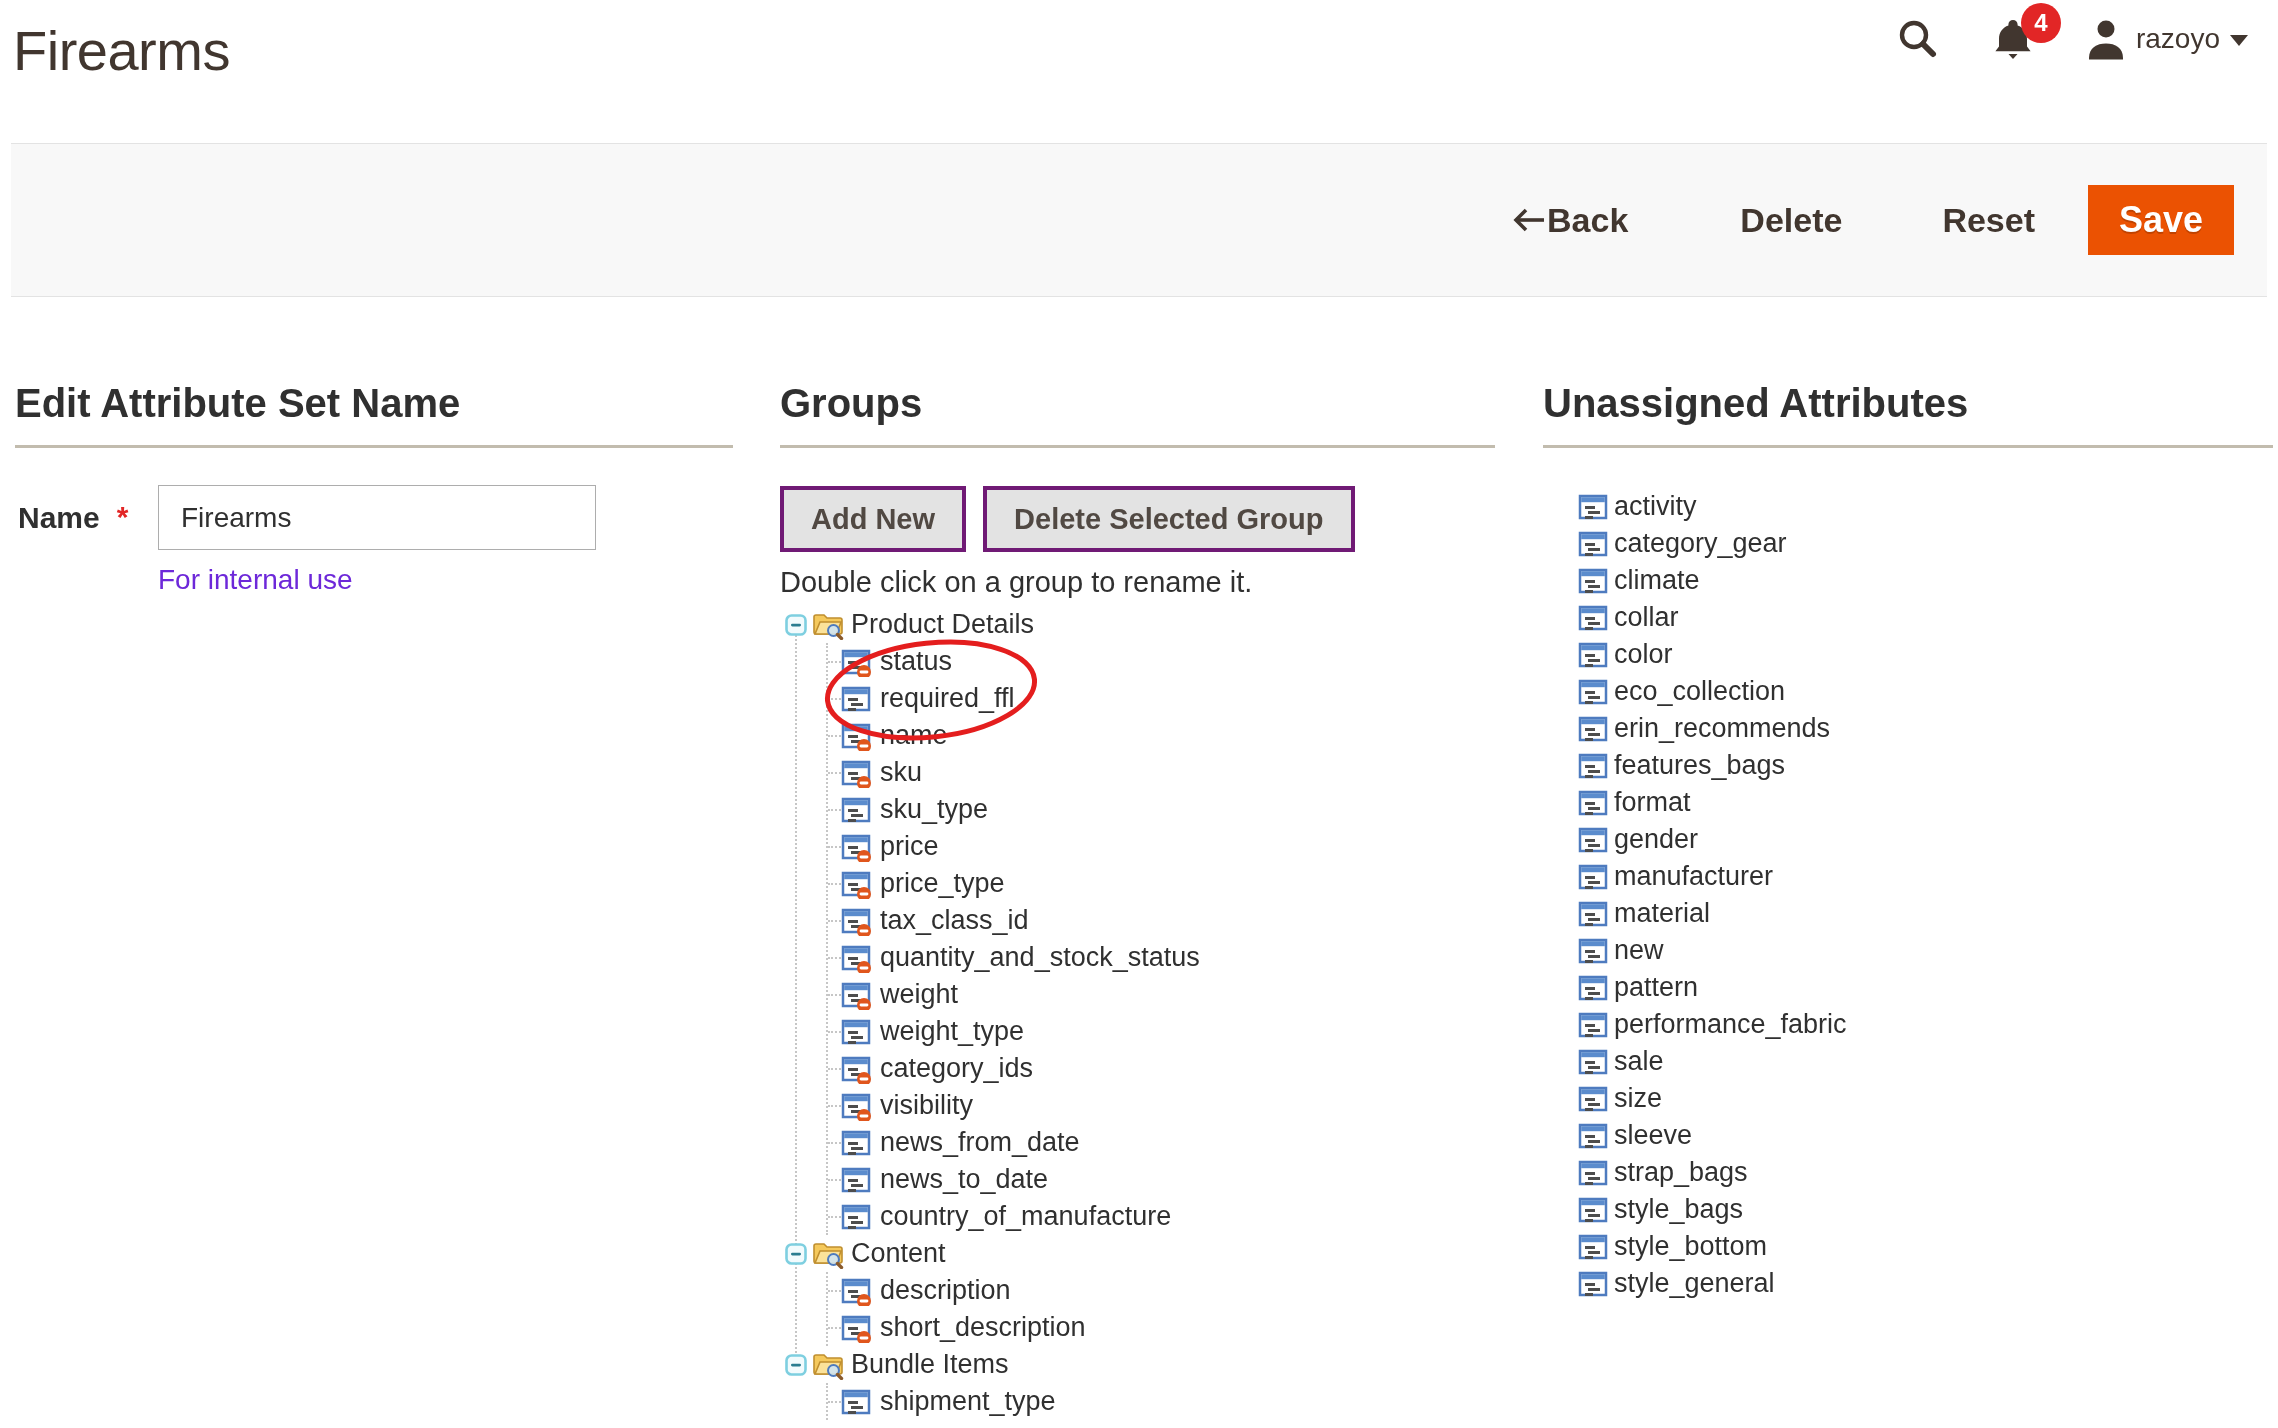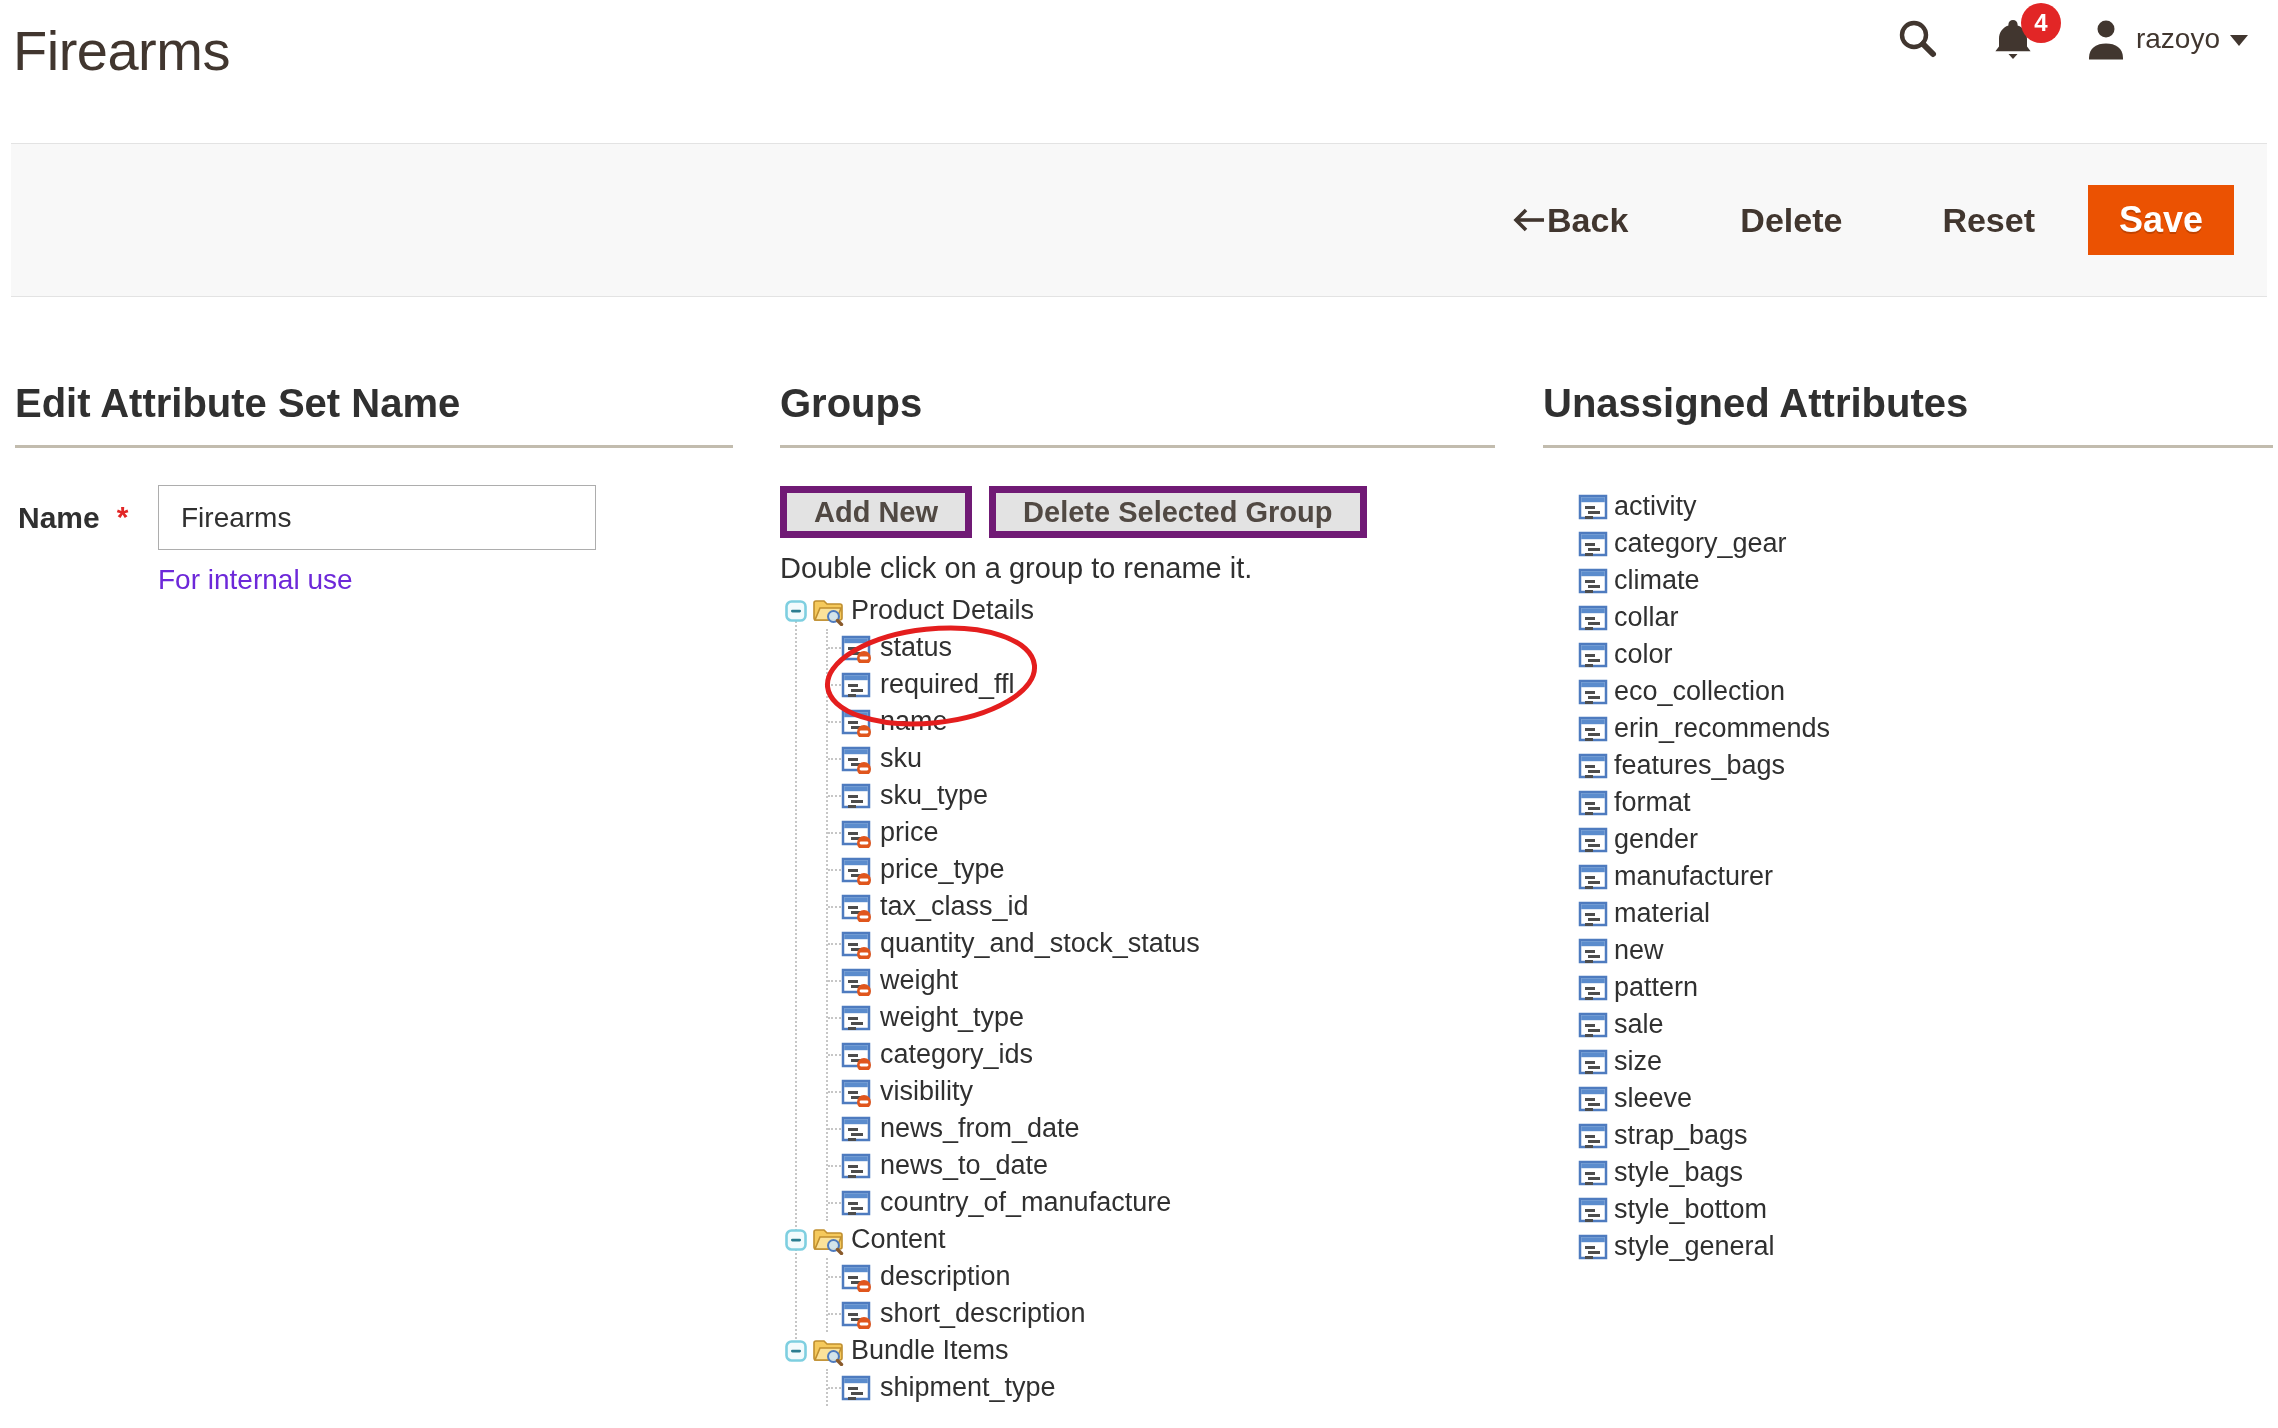--- a/index.html
+++ b/index.html
@@ -65,21 +65,21 @@
   .required-marker { color:#e22626; margin-left:17px; font-size:30px; font-weight:600; position:relative; top:-1px; }
   .text-input {
     width:438px; height:65px; border:1px solid #adadad; background:#fff;
     font-size:28px; padding:0 14px 0 22px; color:#303030; font-family:inherit;
   }
   .field-note { margin:14px 0 0 143px; font-size:28px; color:#6d28d9; }
 
   
   .btn-row { margin-top:38px; display:flex; gap:17px; }
   .gray-btn {
-    height:52px; background:#e3e3e3; border:7px solid #701a75; color:#514943;
+    height:66px; background:#e3e3e3; border:4px solid #701a75; color:#514943;
     font-size:29px; font-weight:700; padding:0 27px; font-family:inherit; cursor:pointer;
   }
   .hint { margin-top:12px; font-size:29px; line-height:36px; color:#303030; }
 
   .tree { margin-top:6px; position:relative; }
   .tree-root-line {
     content:""; position:absolute; left:15px; top:18px; height:740px;
     border-left:2px dotted #c6c6c6; z-index:0;
   }
   .tree-row { height:37px; display:flex; align-items:center; position:relative; z-index:1; cursor:pointer; }
@@ -653,20 +653,32 @@
         <div class="ua-row">
           <span class="leaf-icon">
             <svg width="30" height="30" viewBox="0 0 30 30">
               <rect x="2" y="4" width="26" height="22" fill="#ffffff" stroke="#4e7bbf" stroke-width="2.5"></rect>
               <rect x="3.2" y="5.2" width="23.6" height="5" fill="#5b8ccd"></rect>
               <rect x="7" y="14" width="10" height="3" fill="#4d4d4d"></rect>
               <rect x="10" y="19" width="12" height="3" fill="#4d4d4d"></rect>
               <rect x="7" y="24" width="8" height="3" fill="#4d4d4d"></rect>
             </svg>
           </span>
+          <span class="leaf-label">performance_fabric</span>
+        </div>
+        <div class="ua-row">
+          <span class="leaf-icon">
+            <svg width="30" height="30" viewBox="0 0 30 30">
+              <rect x="2" y="4" width="26" height="22" fill="#ffffff" stroke="#4e7bbf" stroke-width="2.5"></rect>
+              <rect x="3.2" y="5.2" width="23.6" height="5" fill="#5b8ccd"></rect>
+              <rect x="7" y="14" width="10" height="3" fill="#4d4d4d"></rect>
+              <rect x="10" y="19" width="12" height="3" fill="#4d4d4d"></rect>
+              <rect x="7" y="24" width="8" height="3" fill="#4d4d4d"></rect>
+            </svg>
+          </span>
           <span class="leaf-label">sale</span>
         </div>
         <div class="ua-row">
           <span class="leaf-icon">
             <svg width="30" height="30" viewBox="0 0 30 30">
               <rect x="2" y="4" width="26" height="22" fill="#ffffff" stroke="#4e7bbf" stroke-width="2.5"></rect>
               <rect x="3.2" y="5.2" width="23.6" height="5" fill="#5b8ccd"></rect>
               <rect x="7" y="14" width="10" height="3" fill="#4d4d4d"></rect>
               <rect x="10" y="19" width="12" height="3" fill="#4d4d4d"></rect>
               <rect x="7" y="24" width="8" height="3" fill="#4d4d4d"></rect>

